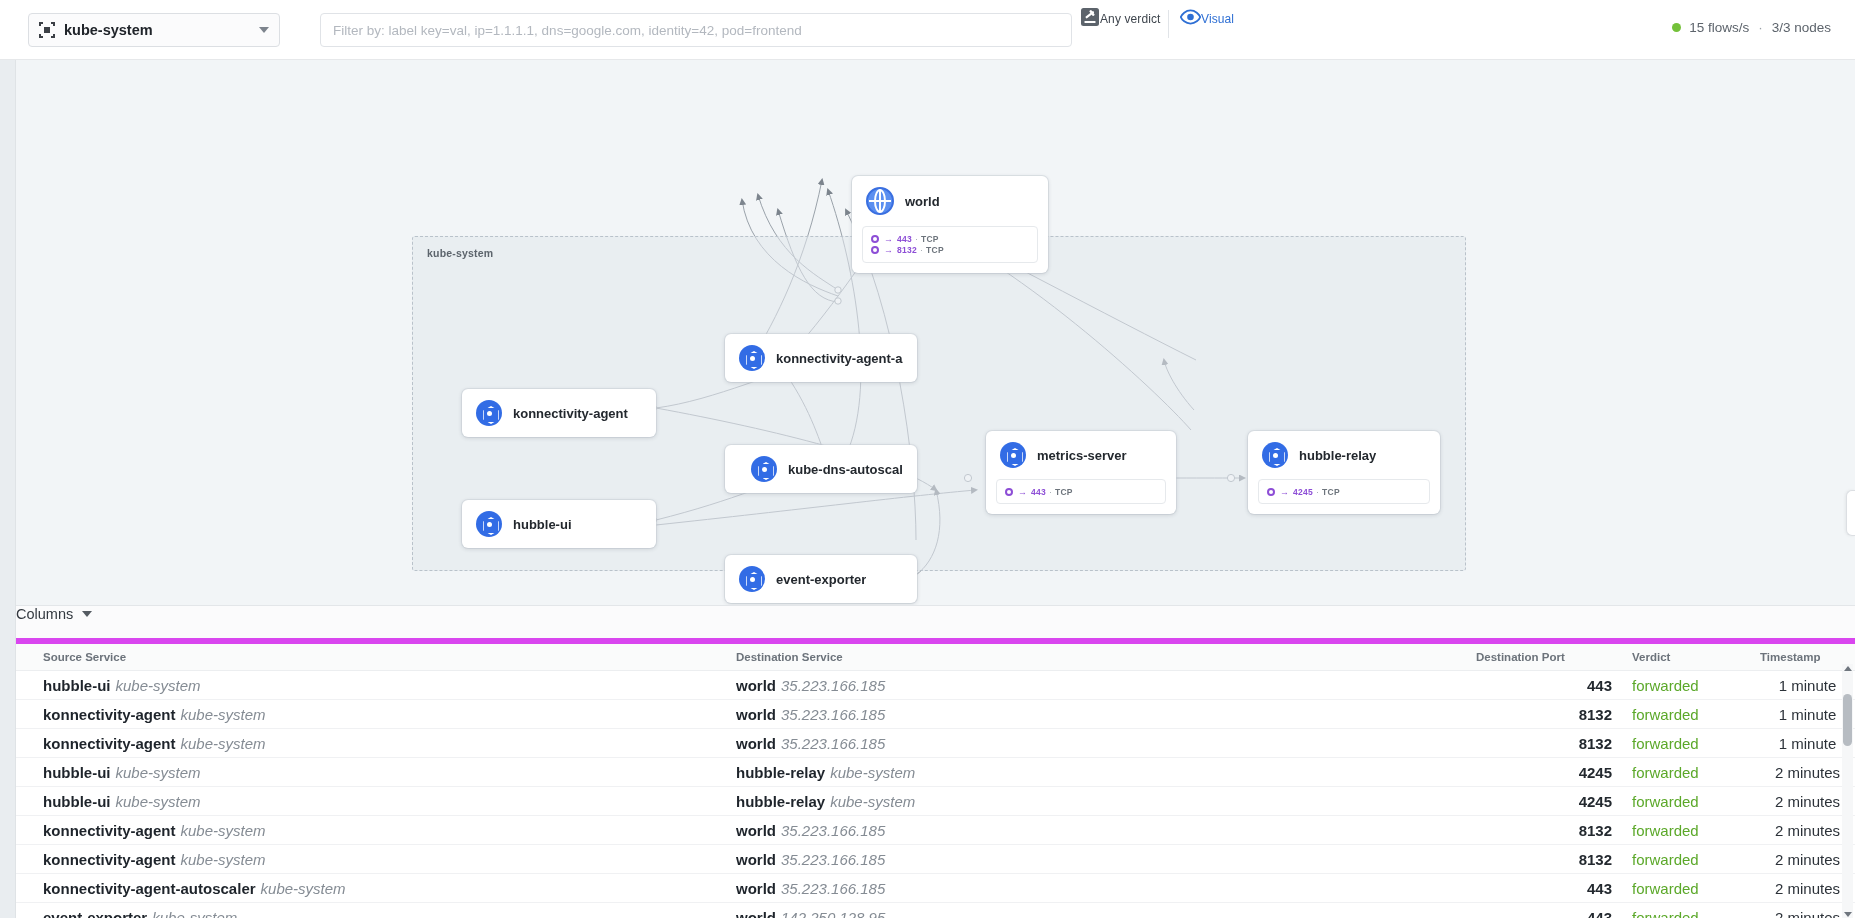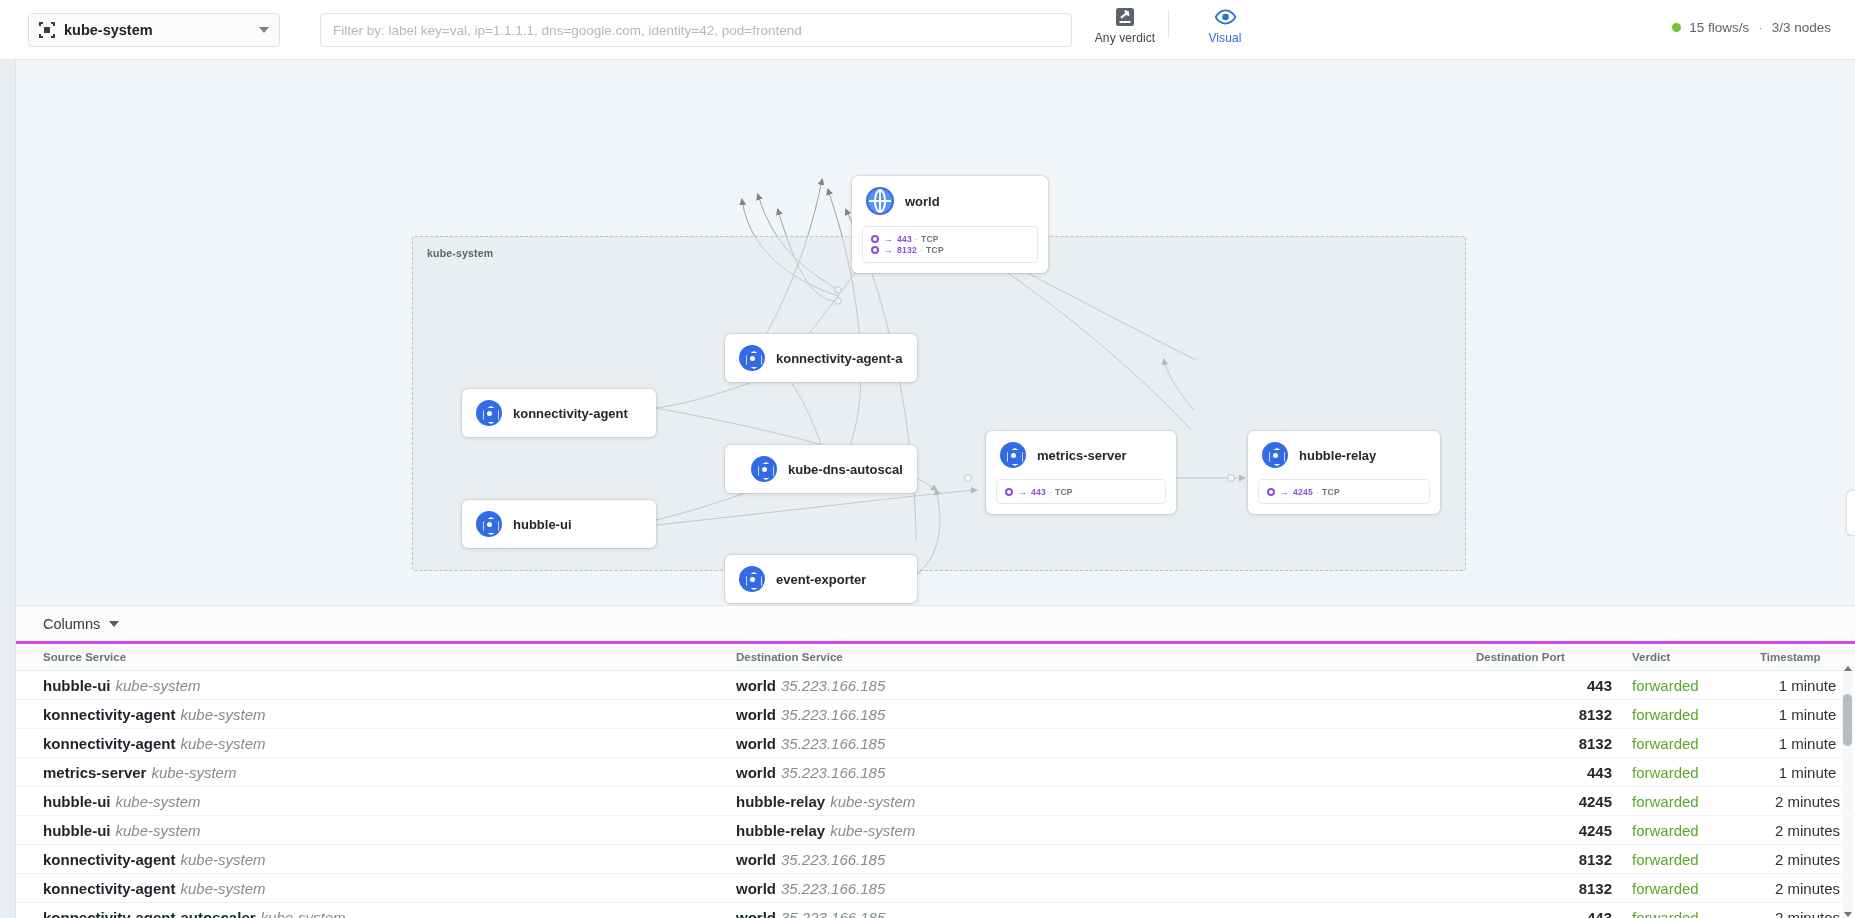--- a/index.html
+++ b/index.html
@@ -63,21 +63,21 @@
     background: #fff;
     padding: 0 12px;
     font-size: 13.5px; color: #0f766e;
     font-family: "Liberation Sans", sans-serif;
     outline: none;
   }
   .filter-input::placeholder { color: #b3b8bf; }
 
   .tool-btn {
     position: absolute; top: 6px;
-    display: flex; flex-direction: column;
+    display: flex; flex-direction: row;
     align-items: center; 
     cursor: pointer; width: 90px;
   }
   .tool-btn.verdict { left: 1080px; }
   .tool-btn.visual  { left: 1180px; }
   .tool-btn .glyph { height: 22px; display: flex; align-items: center; }
   .tool-btn .tlabel { font-size: 12px; margin-top: 3px; color: #3f464e; letter-spacing: .1px; }
   .tool-btn.visual .tlabel { color: #2e6fd4; }
   .tool-div {
     position: absolute; left: 1168px; top: 10px;
@@ -190,23 +190,22 @@
   }
 
   
   .flows {
     position: absolute; top: 605px; left: 16px;
     width: 1839px; height: 313px;
     background: #ffffff;
     border-top: 1px solid #e3e6e9;
   }
   .columns-bar {
-    height: 38px; display: flex; align-items: center;
-    padding-left: 27px;
-    border-bottom: 3px solid #d946ef;
+    height: 38px; display: flex; align-items: flex-start;
+    border-bottom: 6px solid #d946ef;
     background: #fbfbfc;
   }
   .columns-btn { display: flex; align-items: center; cursor: pointer; }
   .columns-text { font-size: 14.5px; color: #333940; }
   .columns-caret {
     margin-left: 9px; width: 0; height: 0;
     border-left: 5px solid transparent;
     border-right: 5px solid transparent;
     border-top: 6px solid #555b62;
   }
@@ -478,27 +477,20 @@
           <td class="c-time"><span>1 minute</span></td>
         </tr>
         <tr>
           <td class="c-src"><span class="svc-name">konnectivity-agent</span><span class="svc-ns">kube-system</span></td>
           <td class="c-dst"><span class="svc-name">world</span><span class="svc-ns">35.223.166.185</span></td>
           <td class="c-port"><span class="port-val">8132</span></td>
           <td class="c-verd"><span class="verdict-fwd">forwarded</span></td>
           <td class="c-time"><span>1 minute</span></td>
         </tr>
         <tr>
-          <td class="c-src"><span class="svc-name">metrics-server</span><span class="svc-ns">kube-system</span></td>
-          <td class="c-dst"><span class="svc-name">world</span><span class="svc-ns">35.223.166.185</span></td>
-          <td class="c-port"><span class="port-val">443</span></td>
-          <td class="c-verd"><span class="verdict-fwd">forwarded</span></td>
-          <td class="c-time"><span>1 minute</span></td>
-        </tr>
-        <tr>
           <td class="c-src"><span class="svc-name">hubble-ui</span><span class="svc-ns">kube-system</span></td>
           <td class="c-dst"><span class="svc-name">hubble-relay</span><span class="svc-ns">kube-system</span></td>
           <td class="c-port"><span class="port-val">4245</span></td>
           <td class="c-verd"><span class="verdict-fwd">forwarded</span></td>
           <td class="c-time"><span>2 minutes</span></td>
         </tr>
         <tr>
           <td class="c-src"><span class="svc-name">hubble-ui</span><span class="svc-ns">kube-system</span></td>
           <td class="c-dst"><span class="svc-name">hubble-relay</span><span class="svc-ns">kube-system</span></td>
           <td class="c-port"><span class="port-val">4245</span></td>

